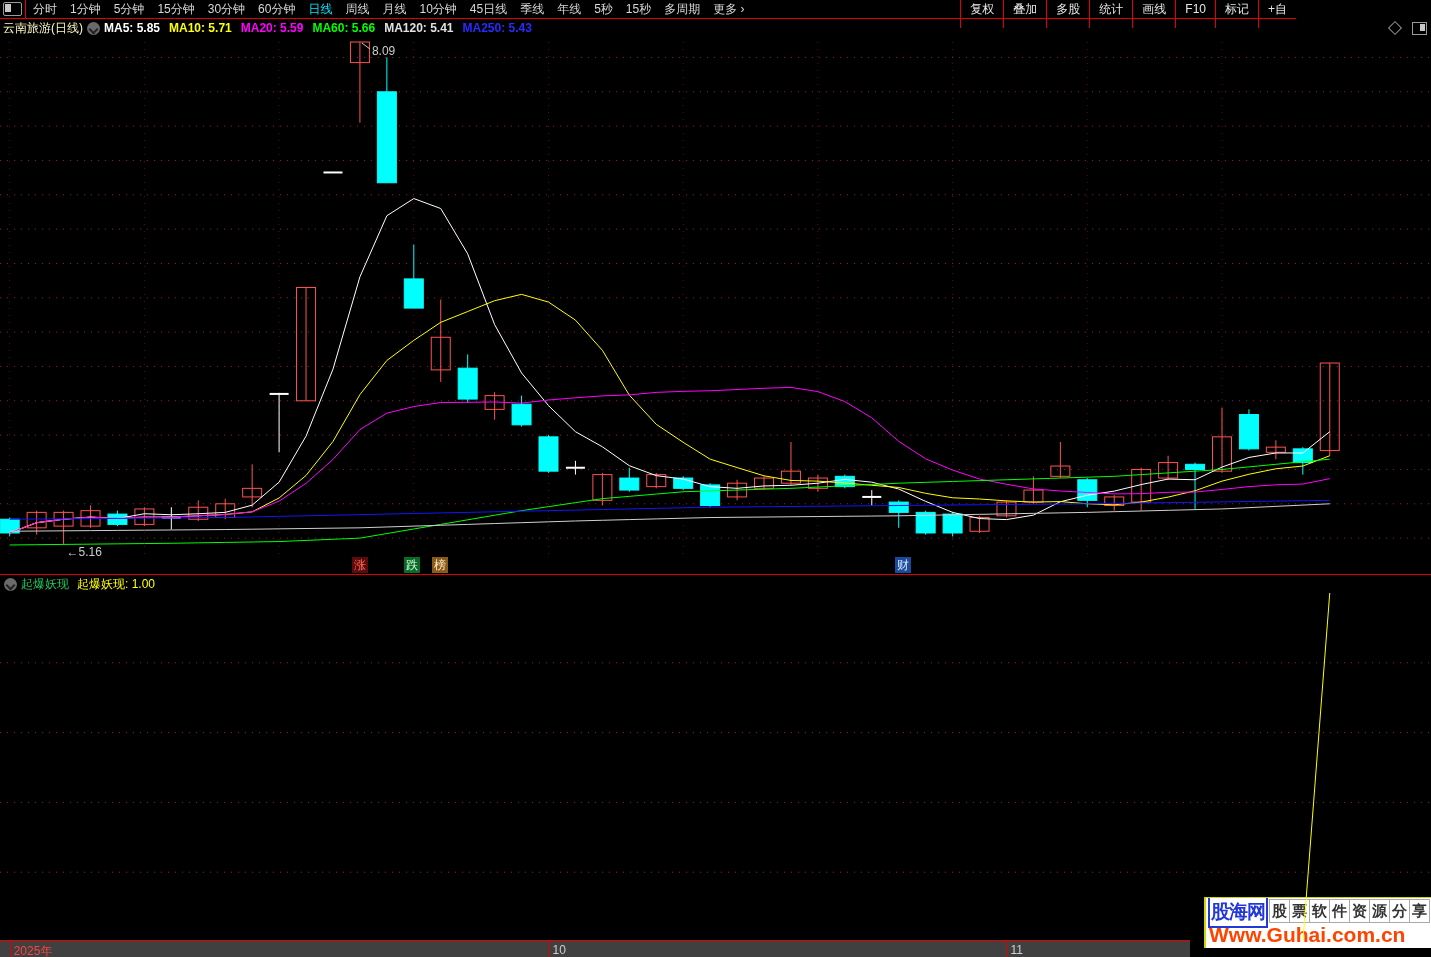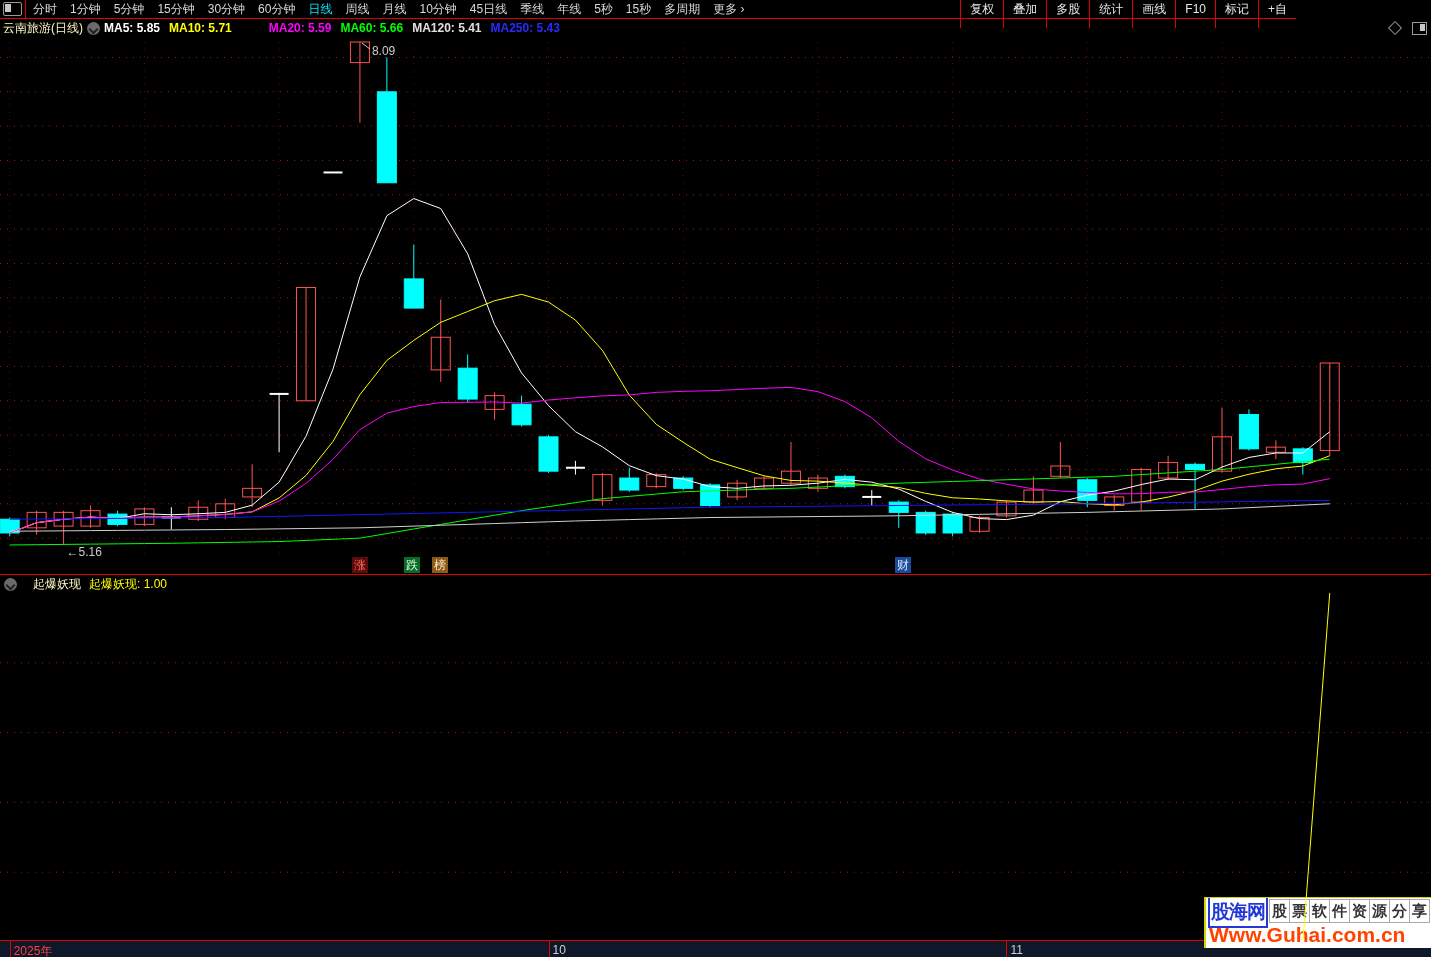--- a/index.html
+++ b/index.html
@@ -25,23 +25,23 @@
   .inforow .spacer{flex:1;}
   .diamond-icon{width:8px;height:8px;border:1px solid #909090;transform:rotate(45deg);margin-right:12px;}
   .pane-icon{width:13px;height:11px;border:1px solid #9a9a9a;position:relative;margin-right:4px;}
   .pane-icon::after{content:"";position:absolute;right:1px;top:1px;width:5px;height:7px;background:#c8c8c8;}
   svg{position:absolute;left:0;}
   #main-svg{top:19px;z-index:1;}
   #ind-svg{top:592px;z-index:6;pointer-events:none;}
   .badge{position:absolute;width:16px;height:16px;line-height:16px;text-align:center;z-index:4;font-size:12px;}
   .ind-header{position:absolute;left:0;top:574px;width:1431px;height:18px;border-top:1px solid #e00000;
        background:#000;display:flex;align-items:center;z-index:3;}
-  .ind-name{color:#fef9c3;margin:0 8px 0 12px;}
+  .ind-name{color:#22c55e;margin:0 8px 0 0;}
   .ind-value{color:#ffff00;}
-  .date-axis{position:absolute;left:0;top:940px;width:1431px;height:17px;border-top:1px solid #e00000;background:#0f172a;z-index:2;}
+  .date-axis{position:absolute;left:0;top:940px;width:1190px;height:17px;border-top:1px solid #e00000;background:#404040;z-index:2;}
   .axis-label{position:absolute;top:2px;font-size:12px;}
   .axis-tick{position:absolute;top:0;width:1px;height:16px;background:#e00000;}
   .watermark{position:absolute;left:1204px;top:897px;width:227px;height:50px;background:#ffffff;z-index:5;
        border-top:1px solid #cdd400;border-left:2px solid #cdd400;overflow:hidden;}
   .wm-top{display:flex;align-items:center;height:26px;}
   .wm-site{font-weight:bold;font-size:19px;color:#2238d8;border:2px solid #2238d8;line-height:20px;
        padding:4px 1px;margin:1px 2px 0 2px;letter-spacing:-1px;}
   .wm-tagline{display:flex;}
   .wm-cell{width:19px;height:22px;line-height:22px;text-align:center;border:1px solid #aaa;margin-left:-1px;
        color:#333;font-family:"DejaVu Serif","Liberation Serif",serif;font-size:15px;font-weight:bold;}
@@ -85,21 +85,21 @@
       <span class="tb-btn">+自</span>
     </div>
 </div>
 
 <div class="inforow">
   <span class="stock-name">云南旅游(日线)</span>
   <span class="circ-icon"></span>
   <span class="ma-list">
       <span style="color: rgb(255, 255, 255);">MA5: 5.85</span>
       <span style="color: rgb(255, 255, 0);">MA10: 5.71</span>
-      <span style="color: rgb(255, 0, 255); margin-left: 28px;">MA20: 5.59</span>
+      <span style="color: rgb(255, 0, 255);">MA20: 5.59</span>
       <span style="color: rgb(0, 255, 0); text-align: right;">MA60: 5.66</span>
       <span style="color: rgb(224, 224, 224);">MA120: 5.41</span>
       <span style="color: rgb(42, 42, 255);">MA250: 5.43</span>
     </span>
   <span class="spacer"></span>
   <span class="diamond-icon"></span>
   <span class="pane-icon"></span>
 </div>
 
 <svg id="main-svg" width="1431" height="556">

